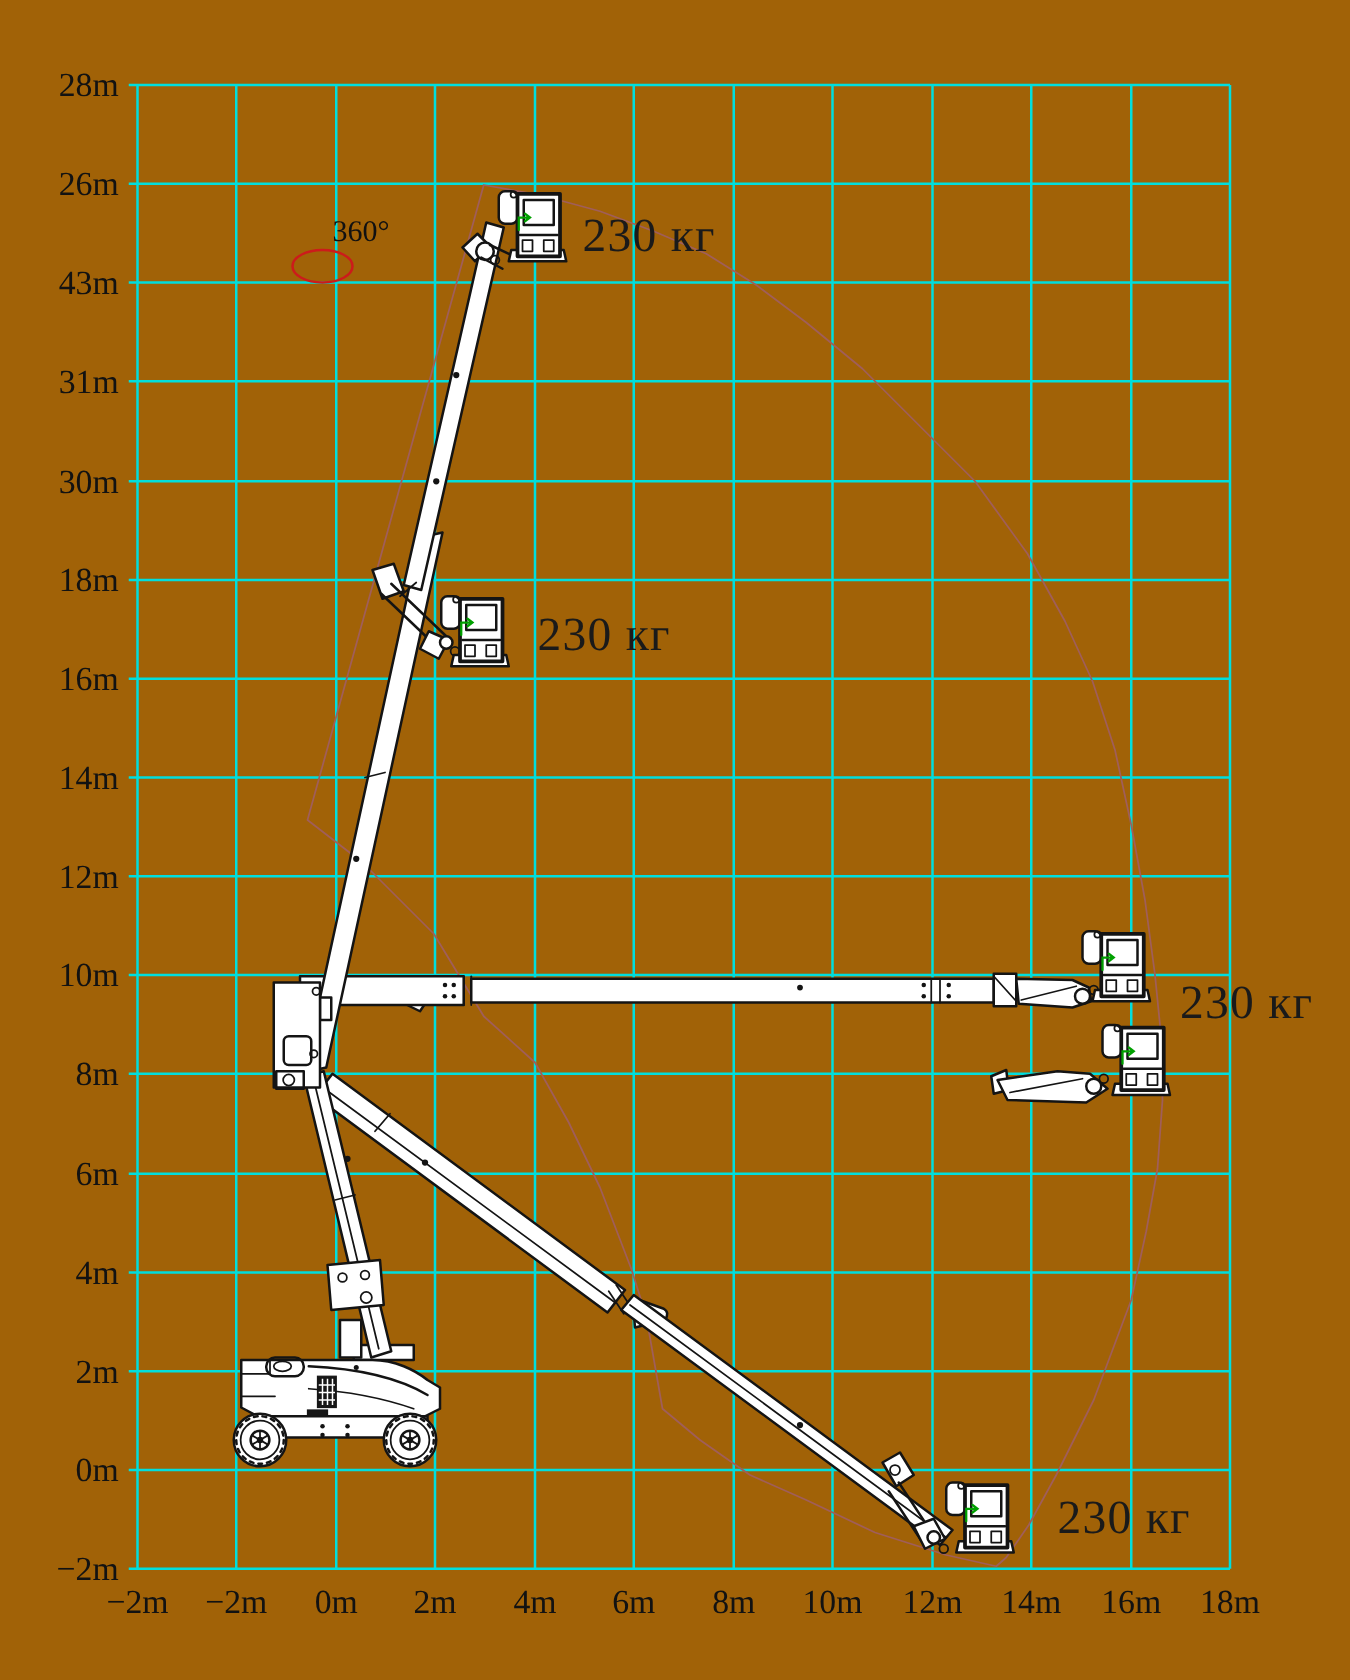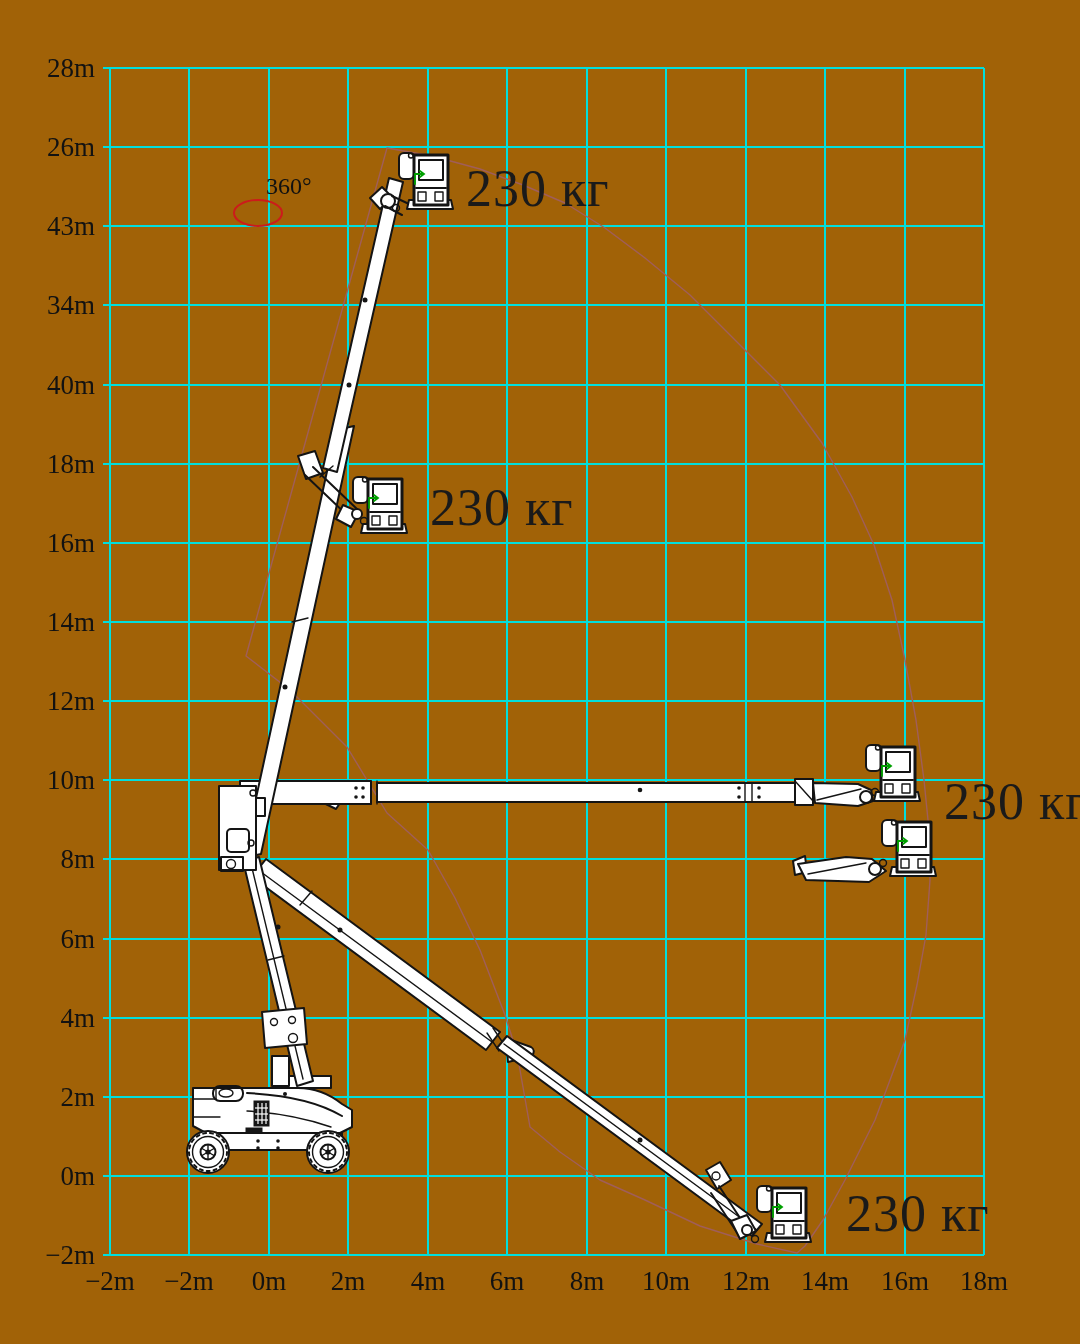--- a/index.html
+++ b/index.html
@@ -7,21 +7,21 @@
   }
   html,body{margin:0;padding:0;background:#fff;}
   .stage{
     position:relative;width:1080px;height:1344px;background:#a16207;overflow:hidden;
     font-family:Liberation Serif, serif;color:var(--ink);
   }
   .stage svg{position:absolute;left:0;top:0;}
   .tick{position:absolute;font-size:27px;line-height:30px;color:var(--ink);white-space:nowrap;}
   .ytick{width:95px;text-align:right;}
   .xtick{width:90px;text-align:center;}
-  .load-label{position:absolute;font-size:52px;line-height:42px;color:#1a1a1a;letter-spacing:1px;white-space:nowrap;}
+  .load-label{position:absolute;font-size:38px;line-height:42px;color:#1a1a1a;letter-spacing:1px;white-space:nowrap;}
   .rot-label{position:absolute;font-size:24px;line-height:20px;color:#111;}
   .gridline{stroke:var(--grid);stroke-width:2;}
   .env{stroke:var(--env);stroke-width:1.4;fill:none;stroke-linejoin:round;}
   .rot-ellipse{stroke:var(--rot);stroke-width:2;fill:none;}
   .mk{stroke:#141414;stroke-width:2;fill:none;stroke-linejoin:round;stroke-linecap:round;}
   .mkf{fill:#ffffff;}
   .mk3{stroke-width:3;}
   .mk1{stroke-width:1.4;}
   .dot{fill:#141414;stroke:none;}
   .dark{fill:#161616;stroke:#161616;stroke-width:1;}
@@ -249,22 +249,22 @@
       <use href="#basket-def" x="865" y="740"></use>
       <use href="#basket-def" x="881" y="815"></use>
       <use href="#basket-def" x="756" y="1181"></use>
     </g>
   </svg>
 
   <div id="ylabels" style="position:absolute;left:0;top:0;width:97px;">
       <span class="tick ytick" style="top: 53px; right: 2px; position: absolute;">28m</span>
       <span class="tick ytick" style="top: 132px; right: 2px; position: absolute;">26m</span>
       <span class="tick ytick" style="top: 211px; right: 2px; position: absolute;">43m</span>
-      <span class="tick ytick" style="top: 290px; right: 2px; position: absolute;">34m</span>
-      <span class="tick ytick" style="top: 370px; right: 2px; position: absolute;">40m</span>
+      <span class="tick ytick" style="top: 290px; right: 2px; position: absolute;">31m</span>
+      <span class="tick ytick" style="top: 370px; right: 2px; position: absolute;">30m</span>
       <span class="tick ytick" style="top: 449px; right: 2px; position: absolute;">18m</span>
       <span class="tick ytick" style="top: 528px; right: 2px; position: absolute;">16m</span>
       <span class="tick ytick" style="top: 607px; right: 2px; position: absolute;">14m</span>
       <span class="tick ytick" style="top: 686px; right: 2px; position: absolute;">12m</span>
       <span class="tick ytick" style="top: 765px; right: 2px; position: absolute;">10m</span>
       <span class="tick ytick" style="top: 844px; right: 2px; position: absolute;">8m</span>
       <span class="tick ytick" style="top: 924px; right: 2px; position: absolute;">6m</span>
       <span class="tick ytick" style="top: 1003px; right: 2px; position: absolute;">4m</span>
       <span class="tick ytick" style="top: 1082px; right: 2px; position: absolute;">2m</span>
       <span class="tick ytick" style="top: 1161px; right: 2px; position: absolute;">0m</span>

